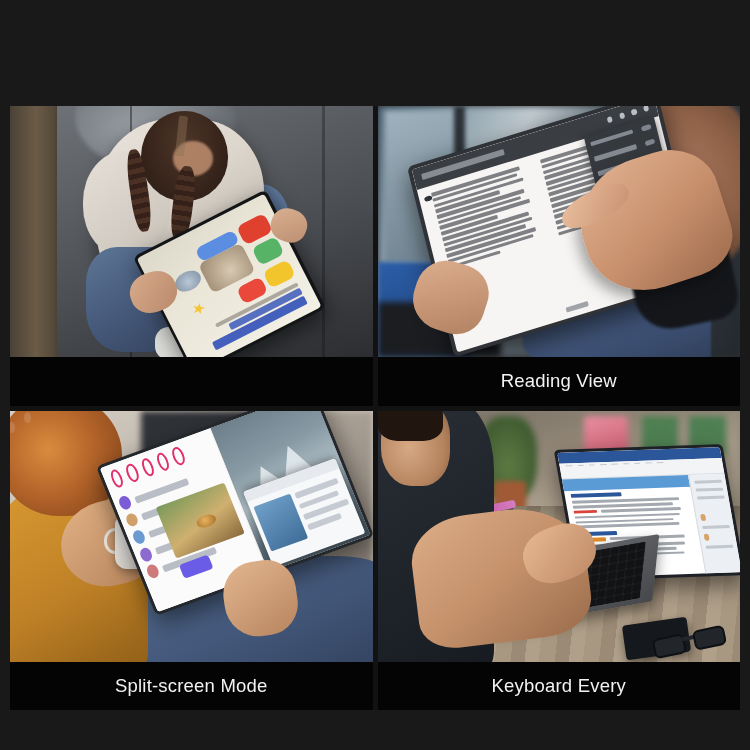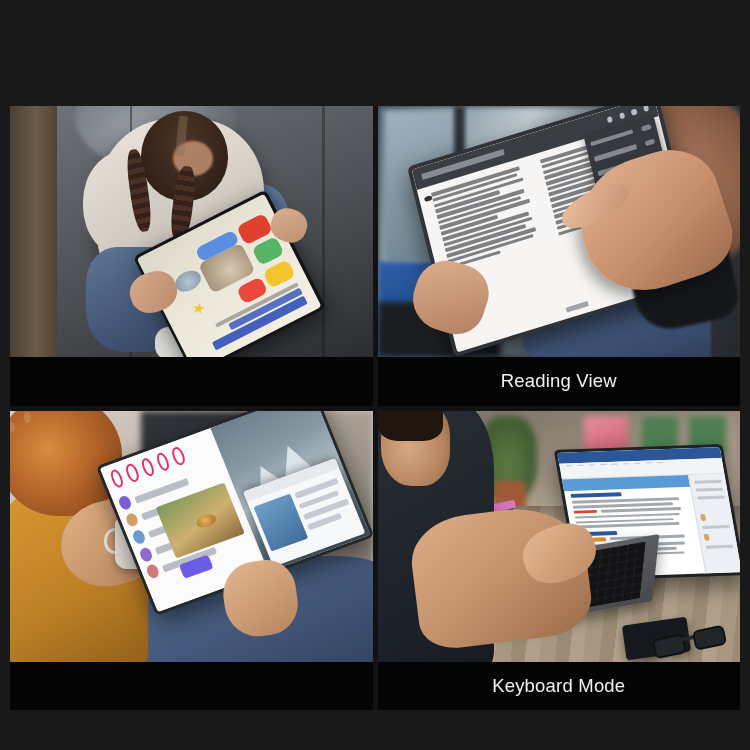--- a/index.html
+++ b/index.html
@@ -531,20 +531,21 @@
                   <div class="w2ln" style="top:38%; width:42%"></div>
                   <div class="w2ln" style="top:52%; width:48%"></div>
                   <div class="w2ln" style="top:66%; width:36%"></div>
                 </div>
               </div>
             </div>
           </div>
           <div class="handR"></div>
         </div>
       </div>
+      <div class="card-label">Split-screen Mode</div>
     </div>
 
     <div class="card">
       <div class="photo">
         <div class="s4">
           <div class="bg"></div>
           <div class="plantA"></div>
           <div class="pot"></div>
           <div class="pinkA"></div>
           <div class="greenA"></div>
@@ -610,17 +611,17 @@
           <div class="hand4"></div>
 
           <div class="phone"></div>
           <div class="glasses">
             <div class="lens l"></div>
             <div class="bridge"></div>
             <div class="lens r"></div>
           </div>
         </div>
       </div>
-      <div class="card-label">Keyboard Mode</div>
+      <div class="card-label">Keyboard Every</div>
     </div>
 
   </div>
 </div>
 
 </body></html>

